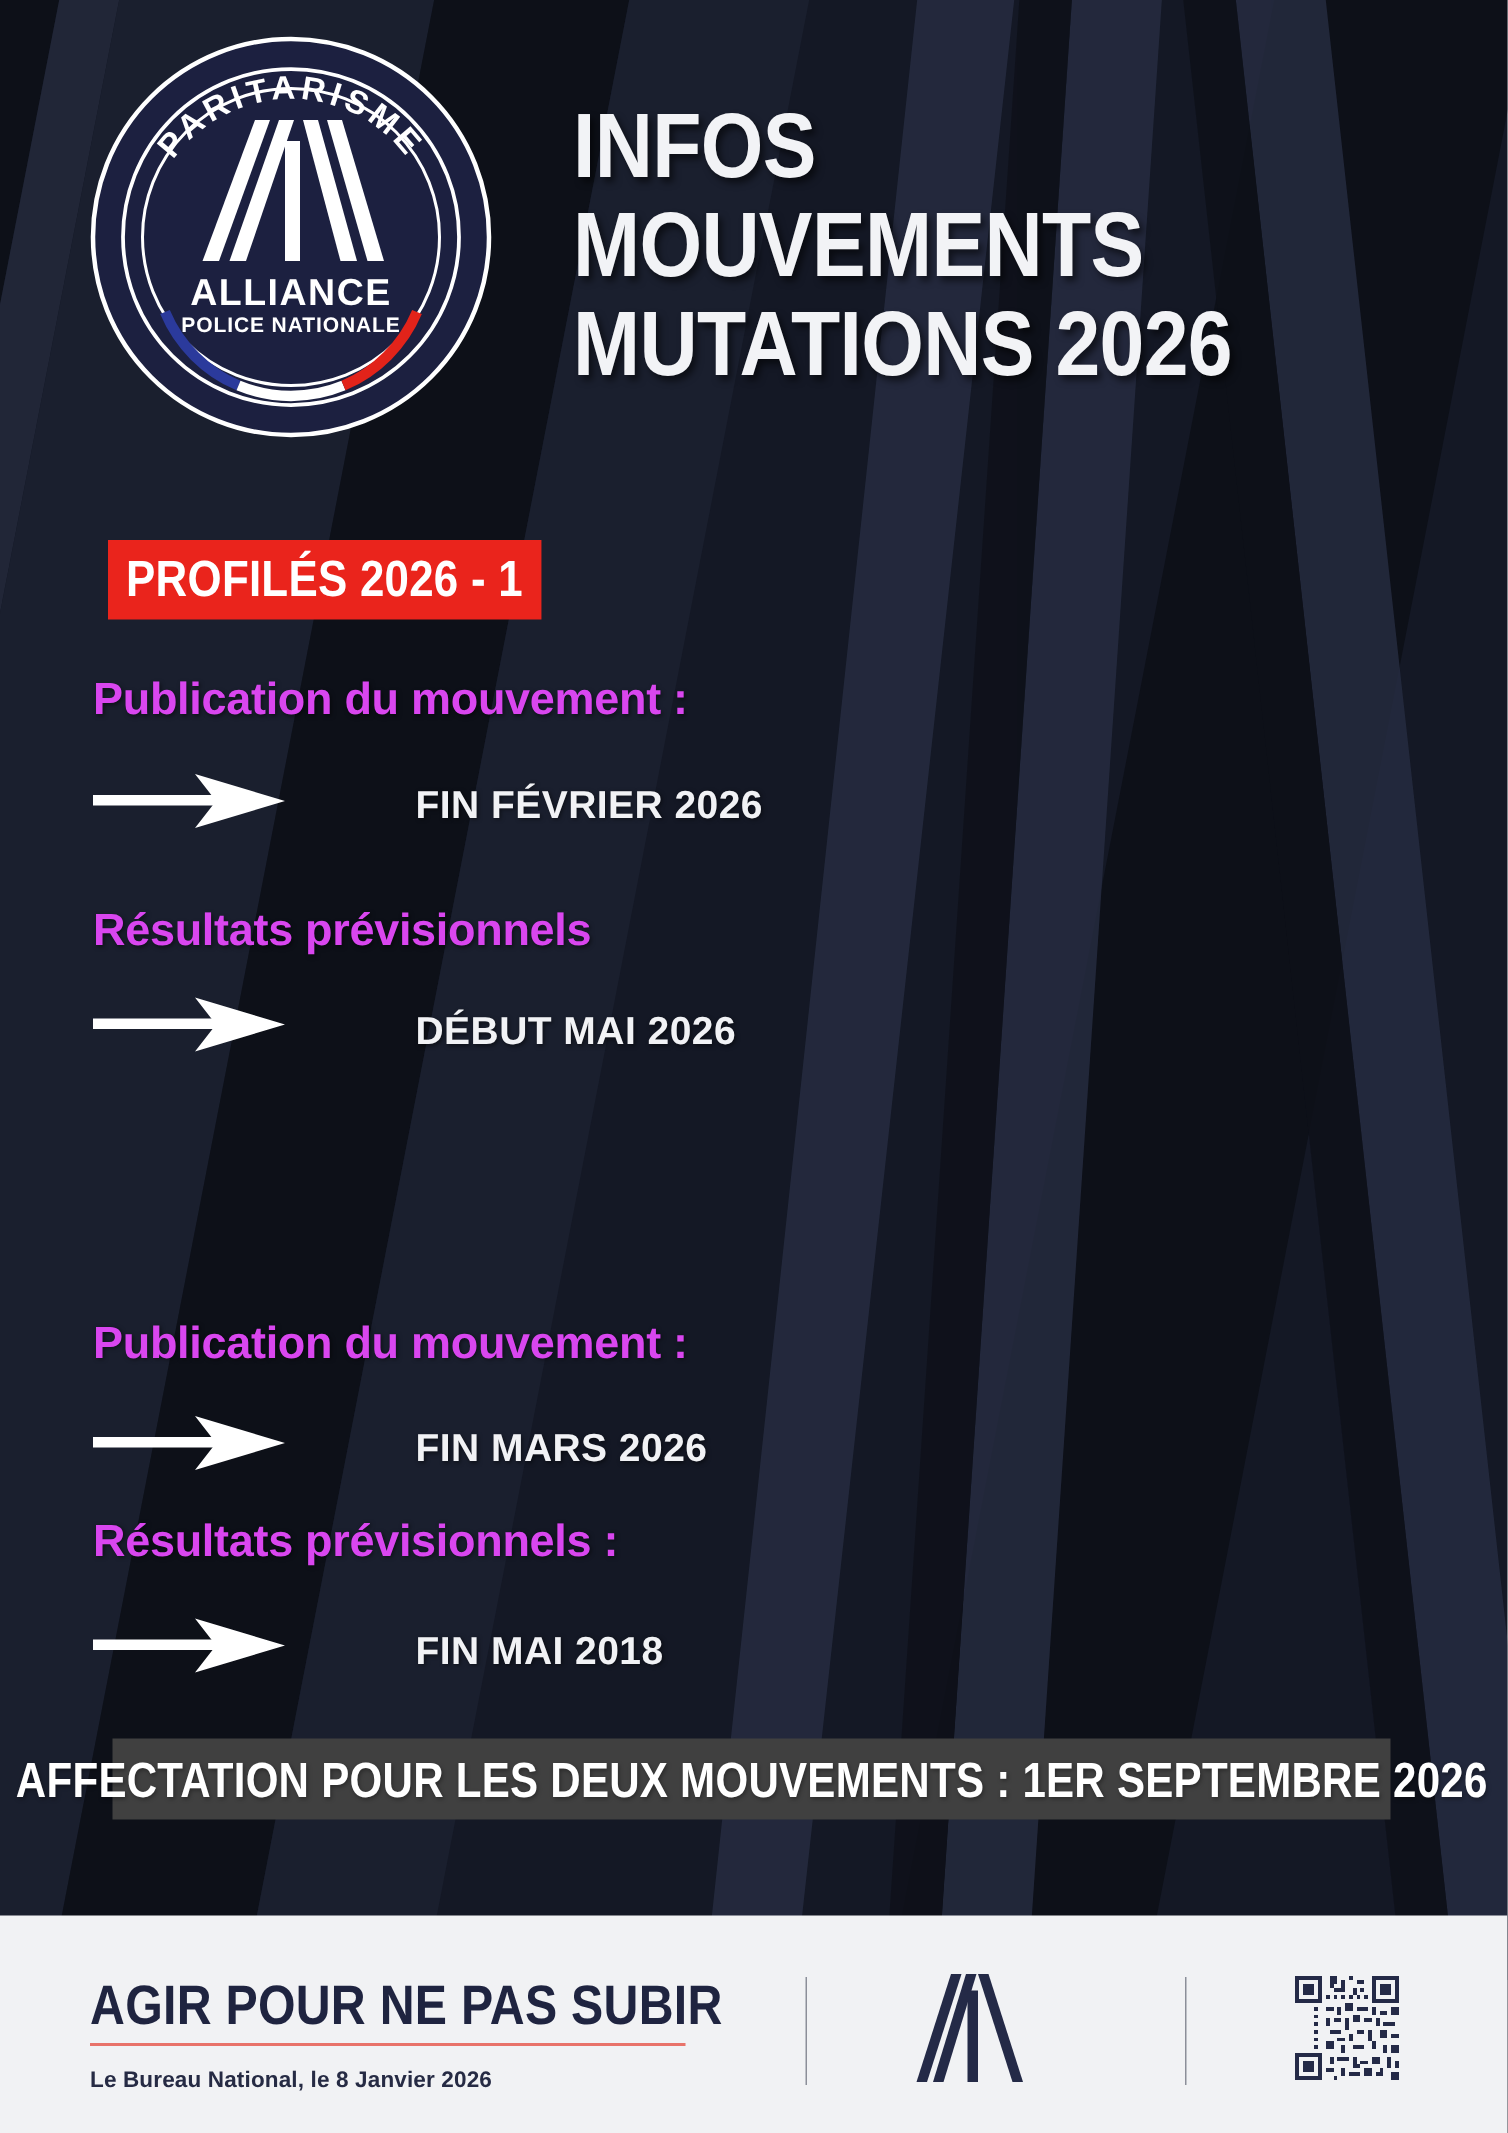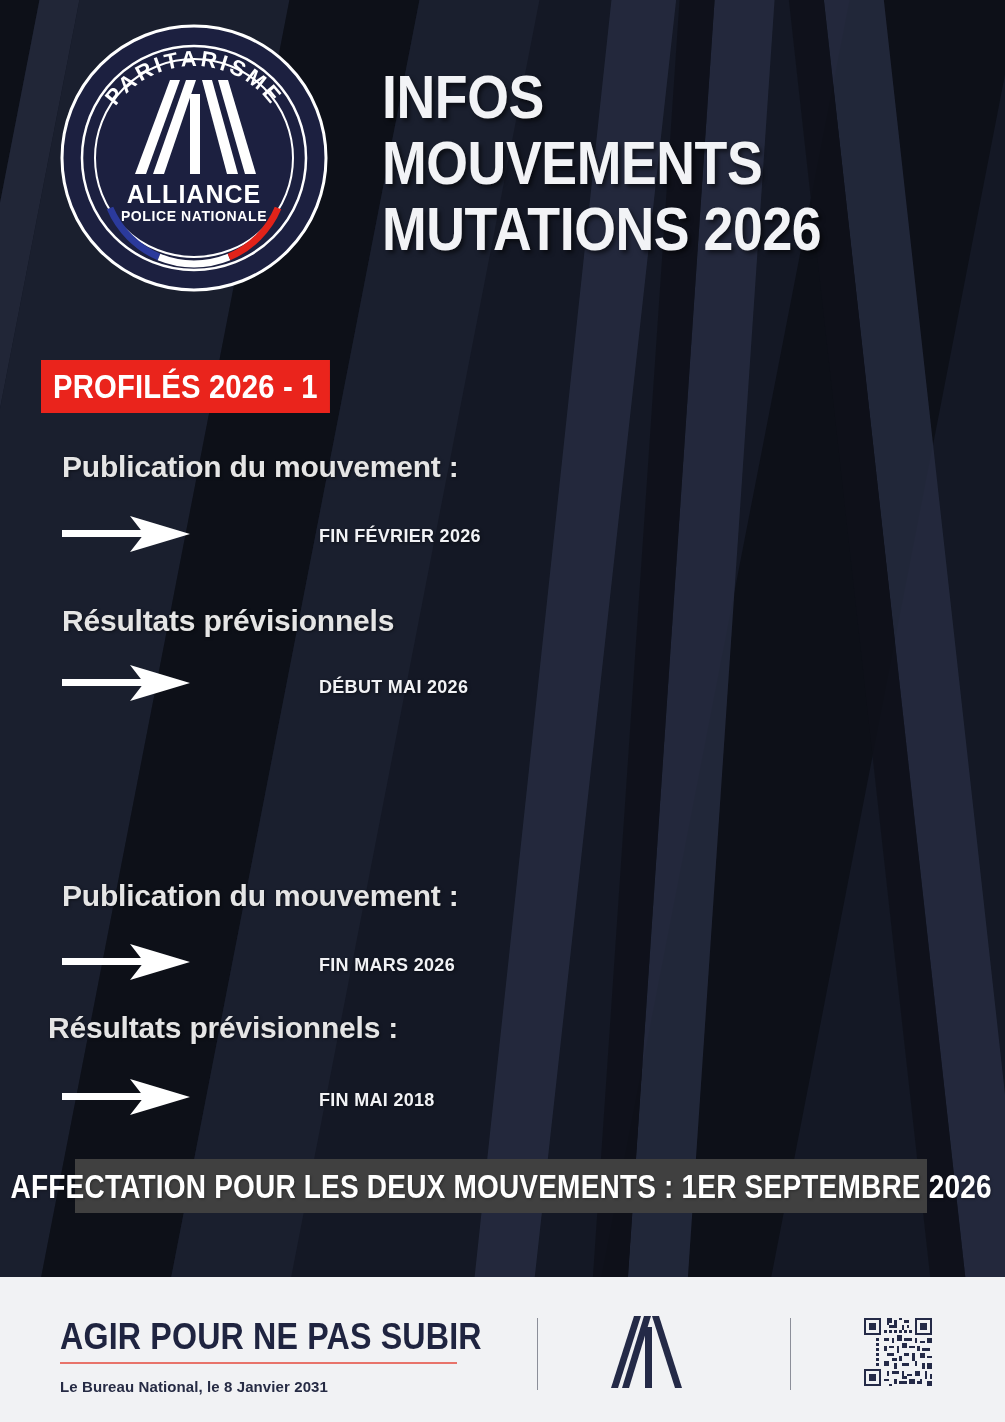--- a/index.html
+++ b/index.html
@@ -84,49 +84,48 @@
     color: #ffffff;
     font-weight: 700;
     font-size: 34px;
     line-height: 34px;
     padding: 9px 14px 10px 14px;
     letter-spacing: .2px;
     transform: scaleX(0.86);
     transform-origin: left center;
     white-space: nowrap;
   }
-  .badge-wrap { position: absolute; left: 41px; }
+  .badge-wrap { position: absolute; left: 72px; }
 
   .sub {
     position: absolute;
-    color: #e5e5e5;
+    color: #d946ef;
     font-weight: 700;
     font-size: 30px;
     line-height: 34px;
     letter-spacing: -0.2px;
     white-space: nowrap;
     text-shadow: 1px 1px 3px rgba(0,0,0,.5);
   }
 
   .arrow {
     position: absolute;
     width: 130px;
     height: 44px;
   }
 
   .value {
     position: absolute;
     color: #f1f2f5;
     font-weight: 700;
-    font-size: 18px;
+    font-size: 26px;
     line-height: 30px;
     letter-spacing: .3px;
     white-space: nowrap;
     text-shadow: 1px 1px 3px rgba(0,0,0,.5);
-    margin-left: 42px;
   }
 
   
   .banner {
     position: absolute;
     left: 75px;
     top: 1159px;
     width: 852px;
     height: 54px;
     background: #404040;
@@ -281,38 +280,38 @@
 
   <div class="sub" style="left:62px; top:879px;">Publication du mouvement :</div>
 
   <svg class="arrow" style="left:62px; top:940px;" viewBox="0 0 130 44">
     <rect x="0" y="18" width="88" height="7" fill="#ffffff"></rect>
     <polygon points="68,4 128,22 68,40 82,22" fill="#ffffff"></polygon>
   </svg>
 
   <div class="value" style="left:277px; top:950px;text-align:right;">FIN MARS 2026</div>
 
-  <div class="sub" style="left:48px; top:1011px;">Résultats prévisionnels :</div>
+  <div class="sub" style="left:62px; top:1011px;">Résultats prévisionnels :</div>
 
   <svg class="arrow" style="left:62px; top:1075px;" viewBox="0 0 130 44">
     <rect x="0" y="18" width="88" height="7" fill="#ffffff"></rect>
     <polygon points="68,4 128,22 68,40 82,22" fill="#ffffff"></polygon>
   </svg>
 
   <div class="value" style="left:277px; top:1085px;">FIN MAI 2018</div>
 
   <div class="banner">
     <span>AFFECTATION POUR LES DEUX MOUVEMENTS : 1ER SEPTEMBRE 2026</span>
   </div>
 
   <div class="footer"></div>
 
   <div class="slogan">AGIR POUR NE PAS SUBIR</div>
   <div class="slogan-rule"></div>
-  <div class="footer-date">Le Bureau National, le 8 Janvier 2031</div>
+  <div class="footer-date">Le Bureau National, le 8 Janvier 2026</div>
 
   <div class="divider" style="left:537px; top:1318px; height:72px;"></div>
 
   <svg class="foot-logo" viewBox="0 0 78 76">
     <g fill="#242a47">
       <polygon points="26,2 33,2 10,74 3,74"></polygon>
       <polygon points="36,2 43,2 21,74 14,74"></polygon>
       <polygon points="44,2 51,2 74,74 67,74"></polygon>
       <polygon points="37,13 44,13 44,74 37,74"></polygon>
     </g>

